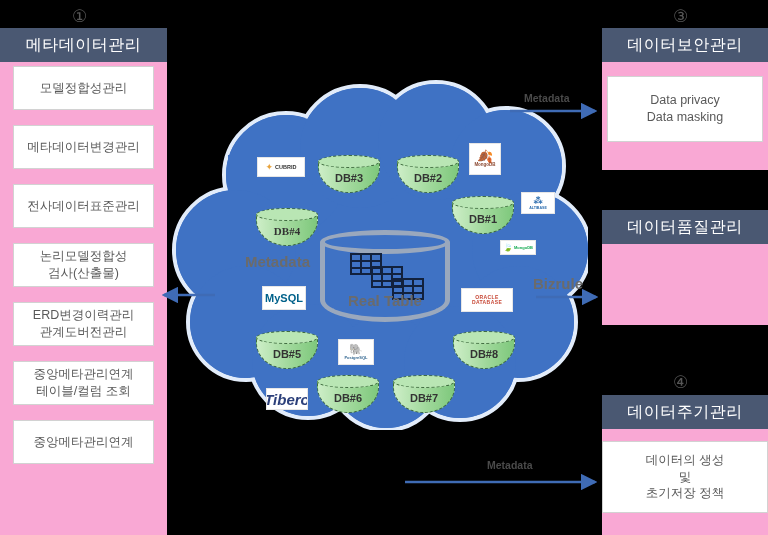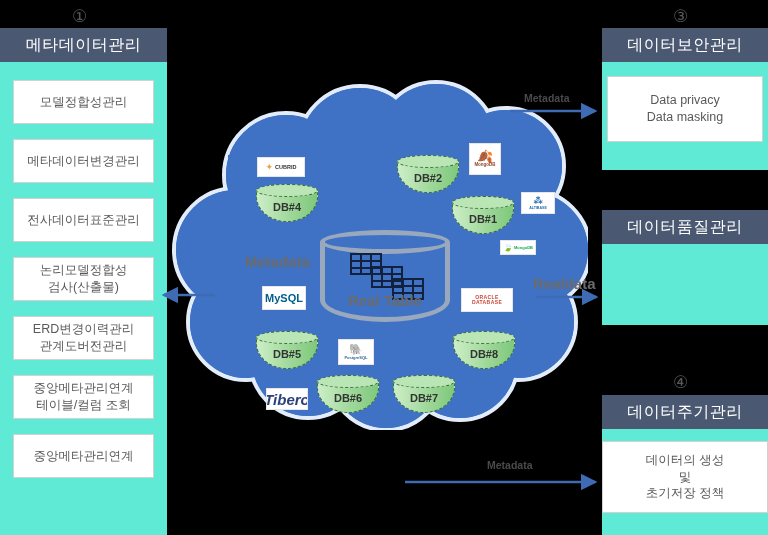--- a/index.html
+++ b/index.html
@@ -1,34 +1,34 @@
 <!DOCTYPE html>
 <html><head>
 <meta charset="utf-8">
 <style>
   html,body{margin:0;padding:0;background:#000;}
   body{width:768px;height:535px;overflow:hidden;
        font-family:"Liberation Sans","DejaVu Sans",sans-serif;}
   #stage{position:relative;width:768px;height:535px;background:#000;}
 
   
-  .panel{position:absolute;background:#5eead4;box-sizing:border-box;}
+  .panel{position:absolute;background:#f9a8d4;box-sizing:border-box;}
   .panel-head{height:34px;background:#4a5872;color:#fff;
               display:flex;align-items:center;justify-content:center;
               font-size:16px;letter-spacing:.5px;}
   .panel-body{padding:10px 14px;display:flex;flex-direction:column;gap:0;}
 
   .card{background:#fff;border:1px solid #d2d2d2;color:#595959;
         font-size:12.5px;line-height:1.35;text-align:center;
         display:flex;align-items:center;justify-content:center;
         box-sizing:border-box;white-space:pre-line;}
 
   
   #left-panel{left:0;top:28px;width:167px;height:507px;}
-  #left-panel .panel-body{padding:18px 13px 10px 13px;gap:15px;}
+  #left-panel .panel-body{padding:4px 13px 10px 13px;gap:15px;}
   #left-panel .card{height:44px;}
 
   
   #sec-panel{left:602px;top:28px;width:166px;height:142px;}
   #sec-panel .panel-body{padding:14px 5px;justify-content:flex-end;}
   #sec-panel .card{height:66px;}
 
   #qual-panel{left:602px;top:210px;width:166px;height:115px;}
   #qual-panel .panel-body{padding:12px 13px;gap:10px;}
   #qual-panel .card.c1{height:48px;}
@@ -165,21 +165,21 @@
         <circle cx="78" cy="262" r="56"></circle>
         <circle cx="350" cy="262" r="56"></circle>
         <circle cx="140" cy="300" r="56"></circle>
         <circle cx="218" cy="312" r="56"></circle>
         <circle cx="292" cy="302" r="56"></circle>
       </g>
     </svg>
   </div>
 
   <div class="cloudlabel" id="metadata-label">Metadata</div>
-  <div class="cloudlabel" id="realdata-label">Realdata</div>
+  <div class="cloudlabel" id="realdata-label">Bizrule</div>
 
   <div id="realtable">
     <div class="rt-body"></div>
     <div class="rt-top"></div>
     <svg id="rt-grid" width="76" height="50">
       <g fill="none" stroke="#12213d" stroke-width="2">
         <rect x="1" y="1" width="30" height="20"></rect>
         <line x1="11" y1="1" x2="11" y2="21"></line>
           <line x1="21" y1="1" x2="21" y2="21"></line>
         <line x1="1" y1="8" x2="31" y2="8"></line>
@@ -192,28 +192,33 @@
         <rect x="43" y="26" width="30" height="20"></rect>
         <line x1="53" y1="26" x2="53" y2="46"></line>
           <line x1="63" y1="26" x2="63" y2="46"></line>
         <line x1="43" y1="33" x2="73" y2="33"></line>
           <line x1="43" y1="40" x2="73" y2="40"></line>
       </g>
     </svg>
     <div class="rt-lbl">Real Table</div>
   </div>
 
+  <div class="db" style="left:318px;top:155px;">
+    <div class="body"></div>
+    <div class="top"></div>
+    <div class="lbl">DB#3</div>
+  </div>
 
   <div class="db" style="left:397px;top:155px;">
     <div class="body"></div>
     <div class="top"></div>
     <div class="lbl">DB#2</div>
   </div>
 
-  <div class="db" style="left:256px;top:184px;">
+  <div class="db" style="left:256px;top:208px;font-family:Liberation Serif, serif;">
     <div class="body"></div>
     <div class="top"></div>
     <div class="lbl">DB#4</div>
   </div>
 
   <div class="db" style="left:452px;top:196px;">
     <div class="body"></div>
     <div class="top"></div>
     <div class="lbl">DB#1</div>
   </div>

